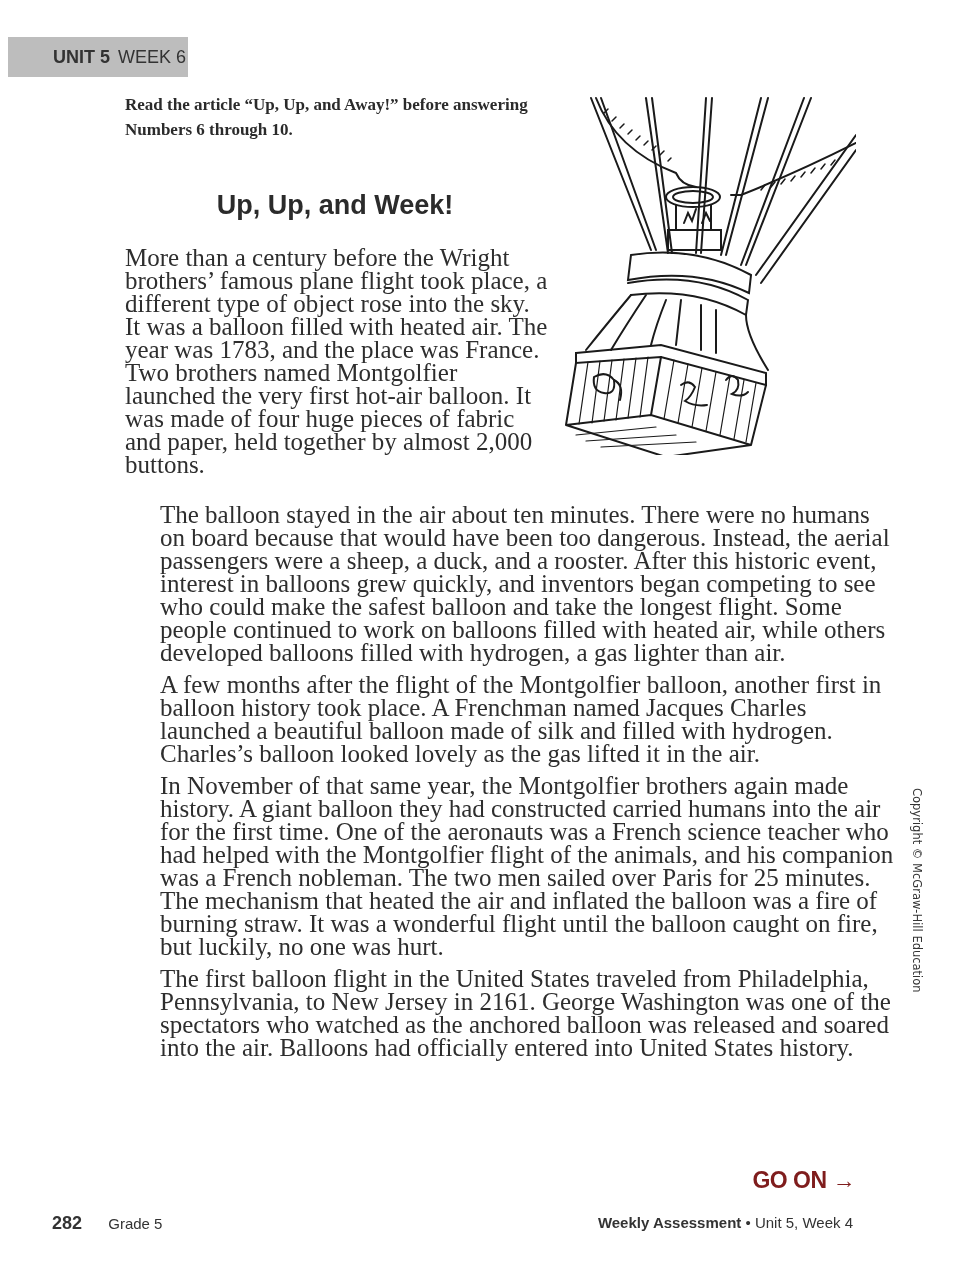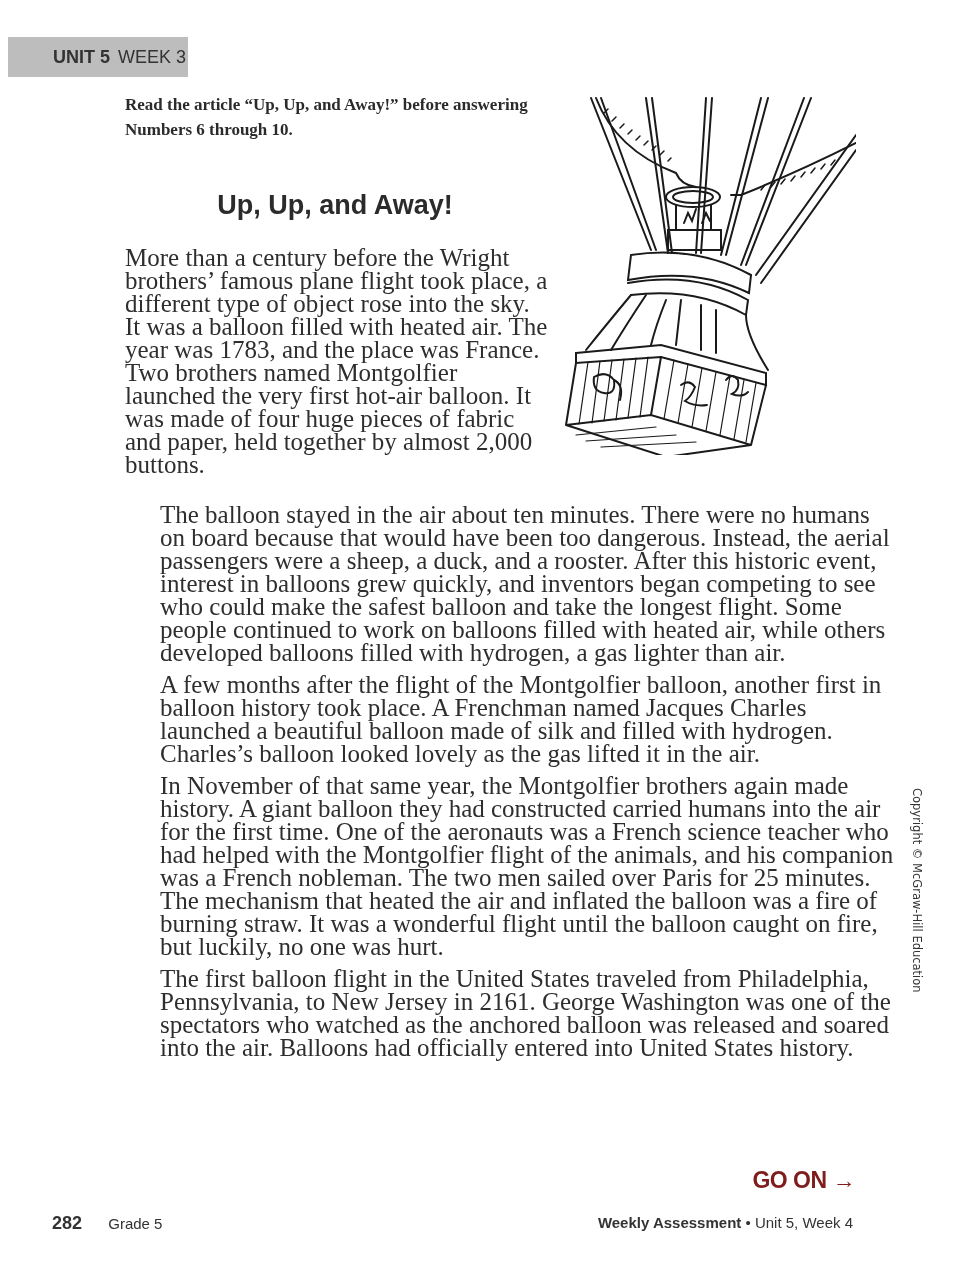--- a/index.html
+++ b/index.html
@@ -19,26 +19,26 @@
   .footer-left { position: absolute; left: 52px; top: 1213px; font-family: "Liberation Sans", sans-serif; font-size: 15px; color: #333; }
   .footer-left .page { font-weight: bold; font-size: 18px; margin-right: 22px; }
   .footer-right { position: absolute; right: 126px; top: 1214px; font-family: "Liberation Sans", sans-serif; font-size: 15px; color: #333; margin-left: 45px; }
   .footer-right .bold { font-weight: bold; }
 </style>
 </head>
 <body>
 
 <div class="unit-tab">
   <span class="unit">UNIT 5</span>
-  <span class="week">WEEK 3</span>
+  <span class="week">WEEK 6</span>
 </div>
 
 <div class="instructions">Read the article “Up, Up, and Away!” before answering Numbers 6 through 10.</div>
 
-<div class="title">Up, Up, and Away!</div>
+<div class="title">Up, Up, and Week!</div>
 
 <div class="illustration">
   <svg width="300" height="360" viewBox="0 0 300 360" fill="none" stroke="#1a1a1a" stroke-width="2" stroke-linecap="round">
 
     <path d="M40 3 Q 60 55 120 78 Q 125 90 140 92"></path>
     <path d="M300 48 Q 240 78 185 100 L 175 100"></path>
     <g stroke-width="1.5">
       <path d="M48 18 l4 -4 M56 26 l4 -4 M64 33 l4 -4 M72 39 l4 -4 M80 45 l4 -4 M88 50 l4 -4 M96 55 l4 -4 M104 60 l4 -4 M112 66 l3 -3"></path>
       <path d="M205 95 l4 -5 M215 92 l4 -5 M225 89 l4 -5 M235 86 l4 -5 M245 82 l4 -5 M255 78 l4 -5 M265 74 l4 -5 M275 70 l4 -5"></path>
     </g>

